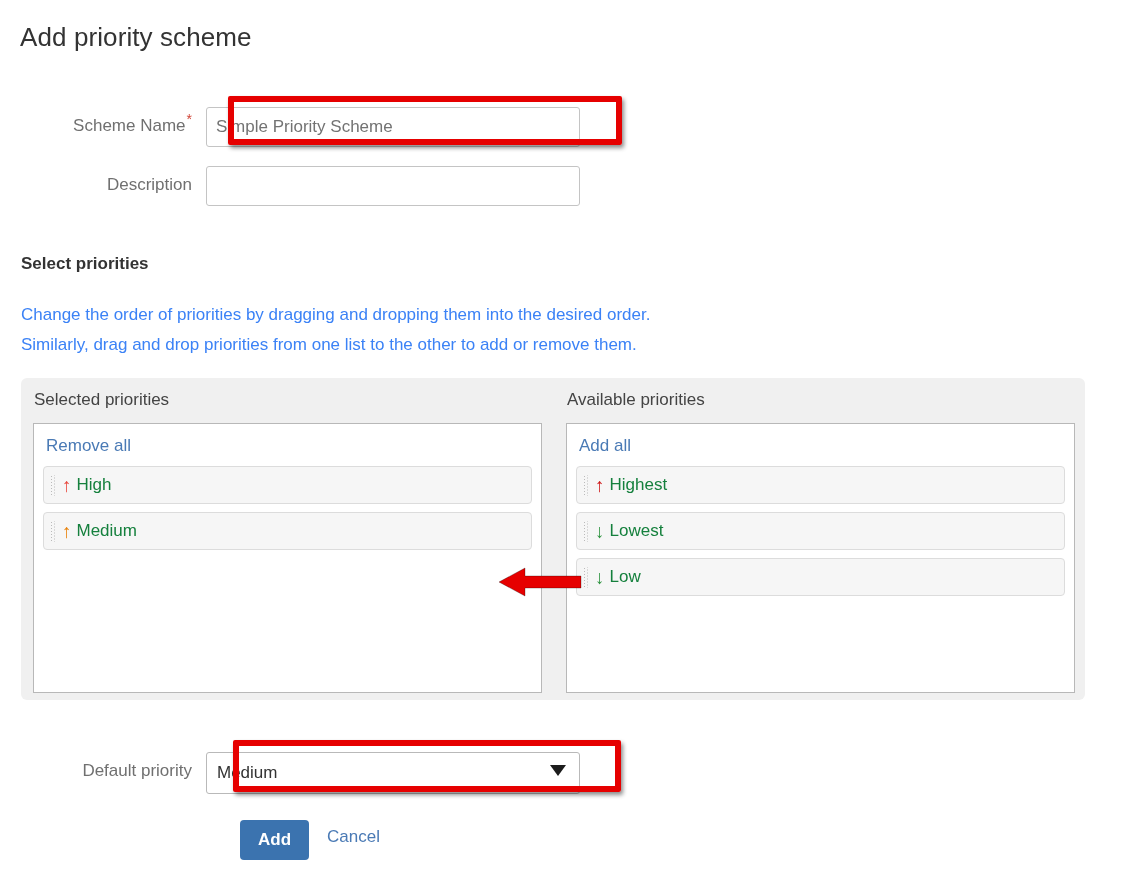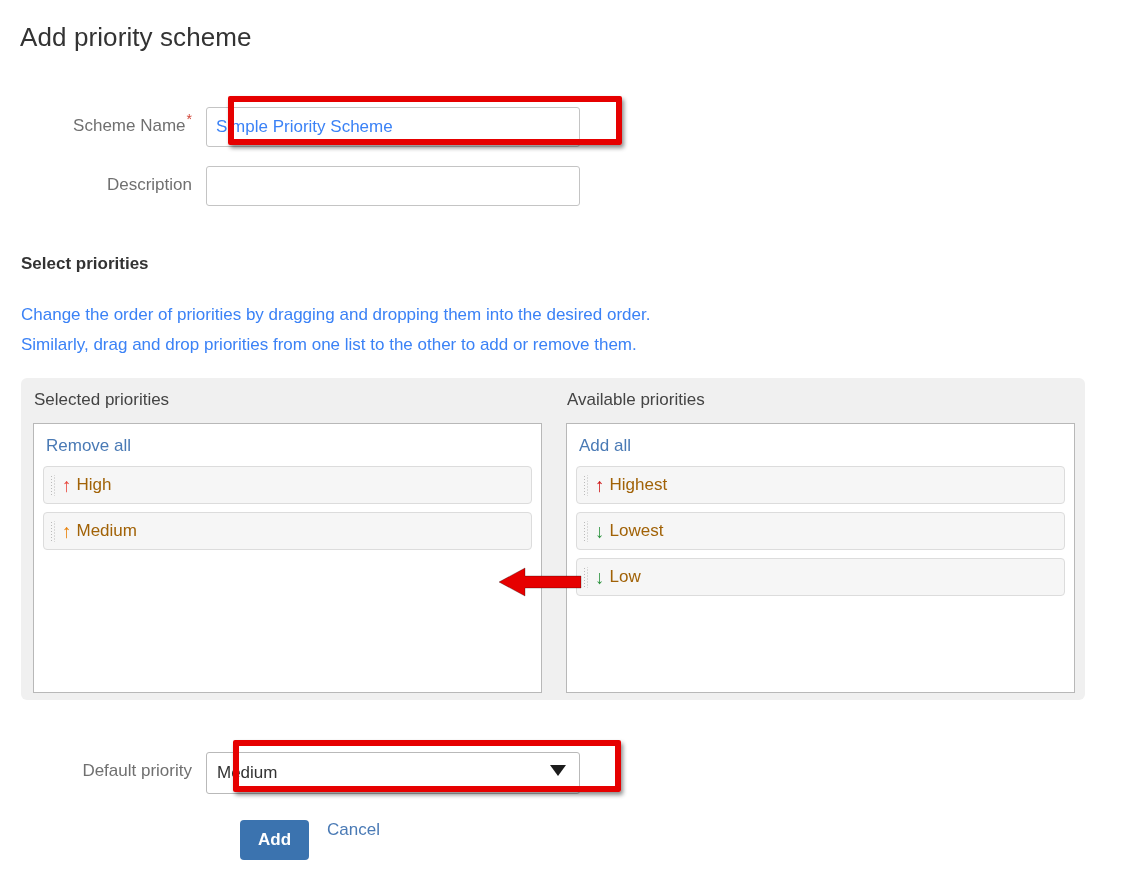--- a/index.html
+++ b/index.html
@@ -53,21 +53,21 @@
     margin-left: 1px;
   }
   .text-input {
     width: 374px;
     height: 40px;
     border: 1px solid #c4c4c4;
     border-radius: 3px;
     background: #ffffff;
     font-family: "Liberation Sans", sans-serif;
     font-size: 17px;
-    color: #3b82f6;
+    color: #737373;
     padding: 0 9px;
     outline: none;
   }
 
   
   .hl-box {
     position: absolute;
     border: 6px solid #e60000;
     border-radius: 2px;
     box-shadow: 2px 3px 4px rgba(0,0,0,0.45);
@@ -152,21 +152,21 @@
   }
   .prio-arrow {
     font-size: 19px;
     font-weight: bold;
     line-height: 1;
     margin-right: 5px;
     flex: none;
   }
   .prio-label {
     font-size: 17px;
-    color: #a16207;
+    color: #15803d;
   }
 
   
   .arrow-anno {
     position: absolute;
     left: 497px;
     top: 565px;
     width: 86px;
     height: 34px;
     pointer-events: none;
@@ -218,20 +218,21 @@
     font-size: 17px;
     font-weight: bold;
     padding: 10px 18px;
     cursor: pointer;
   }
   .btn-link {
     color: #4a7ab5;
     font-size: 17px;
     margin-left: 18px;
     cursor: pointer;
+    margin-top: 7px;
   }
 </style>
 </head>
 <body>
 
 <div class="page">
 
   <div class="page-title">Add priority scheme</div>
 
   <div class="form-row" style="left:0px; top:100px;">

